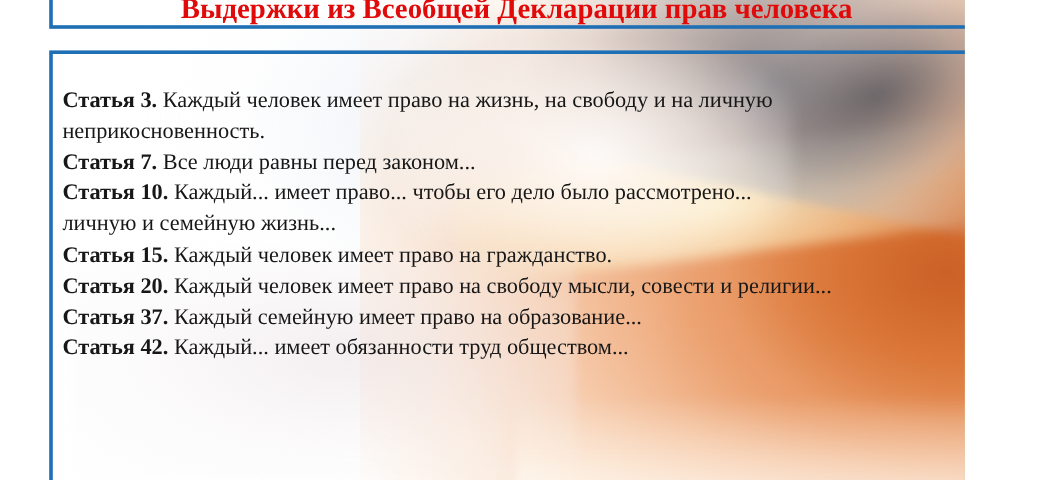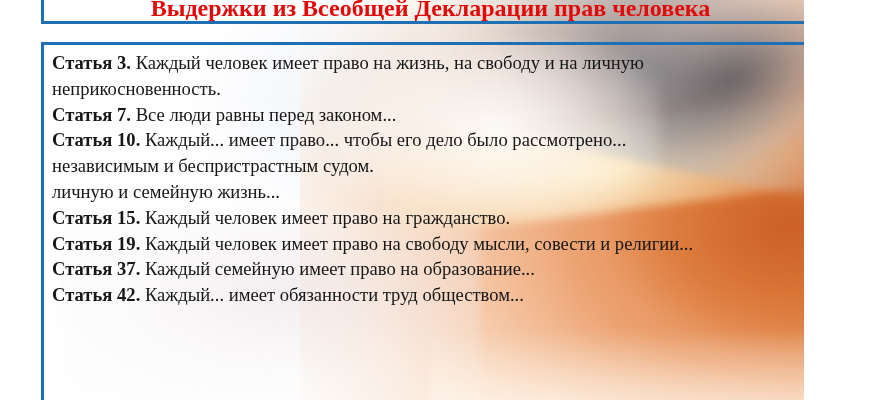--- a/index.html
+++ b/index.html
@@ -184,20 +184,21 @@
     width: 789px;
     height: 380px;
     box-sizing: border-box;
     border: 3px solid #1f6fb5;
     background: transparent;
     overflow: hidden;
   }
 
   #articles {
     padding: 5px 6px 0 8px;
+    margin-top: 21px;
   }
 
   .article-line {
     color: #171717;
     font-family: "Liberation Serif", "DejaVu Serif", serif;
     font-size: 18.6px;
     line-height: 25.8px;
     white-space: nowrap;
     text-align: left;
   }
@@ -228,22 +229,21 @@
   <div id="title-box">
     <div id="title-text">Выдержки из Всеобщей Декларации прав человека</div>
   </div>
 
   <div id="body-box">
     <div id="articles">
         <div class="article-line"><span class="article-label">Статья 3.</span><span class="article-text"> Каждый человек имеет право на жизнь, на свободу и на личную</span></div>
         <div class="article-line">неприкосновенность.</div>
         <div class="article-line"><span class="article-label">Статья 7.</span><span class="article-text"> Все люди равны перед законом...</span></div>
         <div class="article-line"><span class="article-label">Статья 10.</span><span class="article-text"> Каждый... имеет право... чтобы его дело было рассмотрено...</span></div>
-        <div class="article-line">независимым и беспристрастным судом.</div>
         <div class="article-line">личную и семейную жизнь...</div>
         <div class="article-line"><span class="article-label">Статья 15.</span><span class="article-text">  Каждый человек имеет право на гражданство.</span></div>
-        <div class="article-line"><span class="article-label">Статья 19.</span><span class="article-text"> Каждый человек имеет право на свободу мысли, совести и религии...</span></div>
+        <div class="article-line"><span class="article-label">Статья 20.</span><span class="article-text"> Каждый человек имеет право на свободу мысли, совести и религии...</span></div>
         <div class="article-line"><span class="article-label">Статья 37.</span><span class="article-text">  Каждый семейную имеет право на образование...</span></div>
         <div class="article-line"><span class="article-label">Статья 42.</span><span class="article-text">   Каждый... имеет обязанности  труд обществом...</span></div>
       </div>
   </div>
 
 </div>
 
 </body></html>

